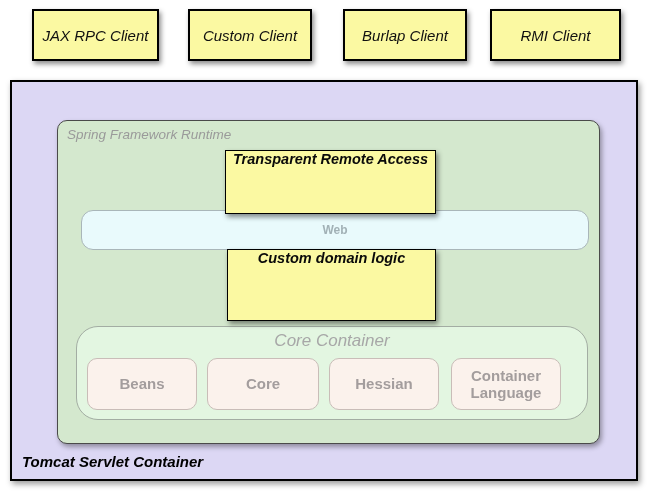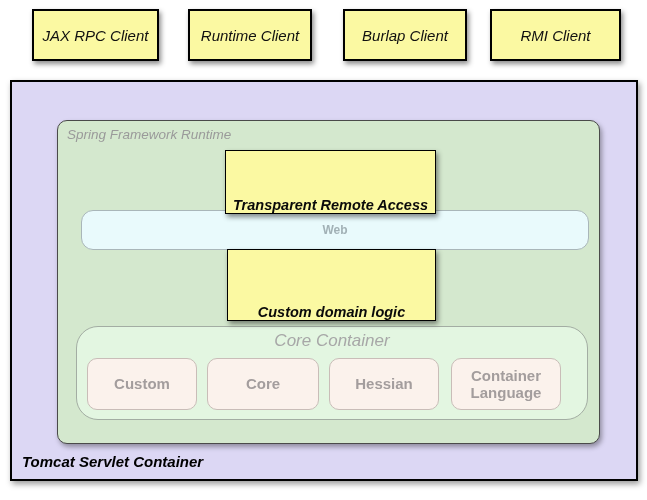--- a/index.html
+++ b/index.html
@@ -65,21 +65,21 @@
     color: #9a9a9a;
   }
 
   
   .yellow-box {
     position: absolute;
     background: #FBF9A2;
     border: 1.5px solid #000000;
     box-shadow: 2px 3px 5px rgba(0,0,0,0.45);
     display: flex;
-    align-items: flex-end;
+    align-items: flex-start;
     justify-content: center;
     font-weight: bold;
     font-style: italic;
     font-size: 14.5px;
     color: #0a0a0a;
     z-index: 2;
     text-align: center;
   }
   .tra { left: 167px; top: 29px; width: 211px; height: 64px; }
   .cdl { left: 169px; top: 128px; width: 209px; height: 72px; }
@@ -142,21 +142,21 @@
 </style>
 </head>
 <body>
 
 <div class="stage">
 
   <div class="client-box" style="left:32px; width:127px;">
     <span>JAX RPC Client</span>
   </div>
   <div class="client-box" style="left:188px; width:124px;">
-    <span>Runtime Client</span>
+    <span>Custom Client</span>
   </div>
   <div class="client-box" style="left:343px; width:124px;">
     <span>Burlap Client</span>
   </div>
   <div class="client-box" style="left:490px; width:131px;">
     <span>RMI Client</span>
   </div>
 
   <div class="tomcat">
 
@@ -172,21 +172,21 @@
       </div>
 
       <div class="yellow-box cdl">
         <span>Custom domain logic</span>
       </div>
 
       <div class="core-container">
         <div class="core-label">Core Container</div>
 
         <div class="module-box mod-0">
-          <span>Custom</span>
+          <span>Beans</span>
         </div>
         <div class="module-box mod-1">
           <span>Core</span>
         </div>
         <div class="module-box mod-2">
           <span>Hessian</span>
         </div>
         <div class="module-box mod-3">
           <span>Container Language</span>
         </div>

